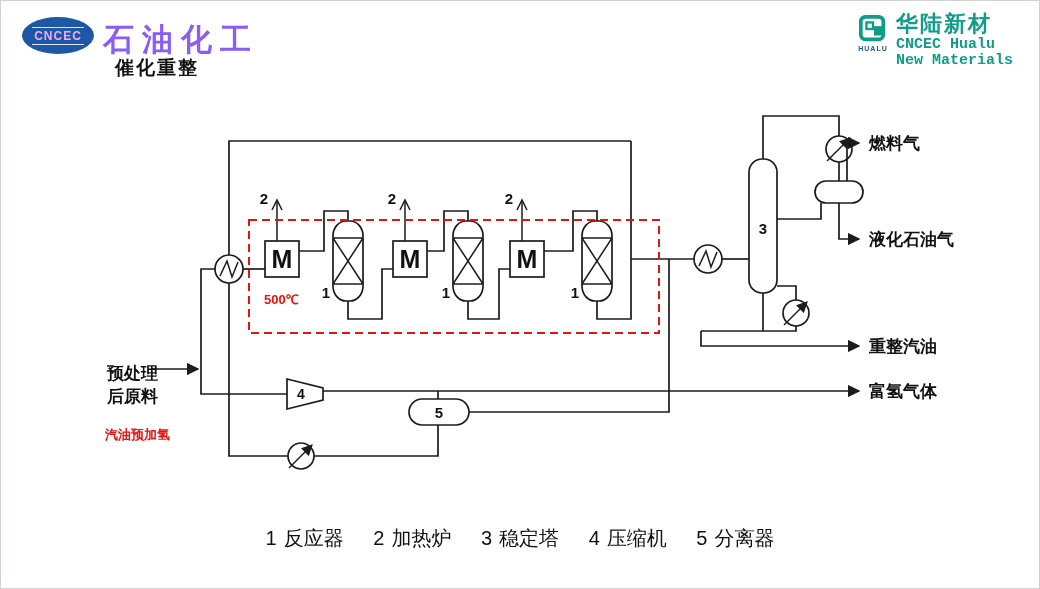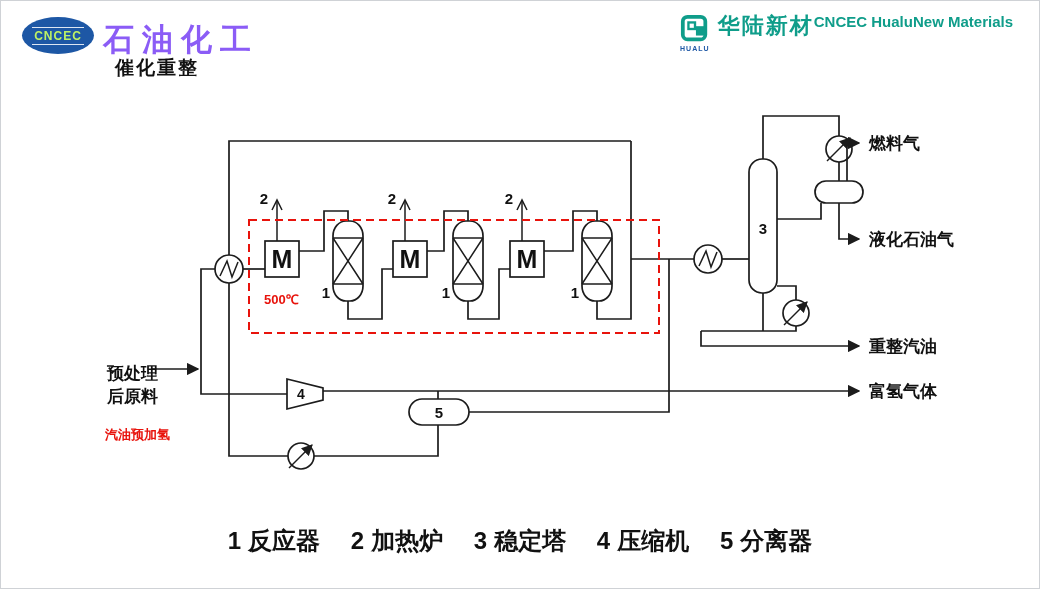--- a/index.html
+++ b/index.html
@@ -7,40 +7,40 @@
     position:relative;width:1038px;height:587px;background:#fff;
     border:1px solid #cfd2d6;overflow:hidden;
     font-family:"Liberation Sans",sans-serif;color:#111;
   }
   
   .cncec-oval{
     position:absolute;left:21px;top:16px;width:72px;height:37px;
     background:#1d57a5;border-radius:50%;
     display:flex;align-items:center;justify-content:center;
   }
-  .cncec-oval .txt{color:#bef264;font-size:12px;font-weight:bold;letter-spacing:1px;
+  .cncec-oval .txt{color:#f0abfc;font-size:12px;font-weight:bold;letter-spacing:1px;
     border-top:1px solid rgba(255,255,255,.85);border-bottom:1px solid rgba(255,255,255,.85);
     padding:1px 2px;}
   .brand{
     position:absolute;left:102px;top:18px;
     font-family:"DejaVu Serif",serif;font-weight:bold;
     font-size:31px;color:#8b5cf6;letter-spacing:8px;white-space:nowrap;
   }
   .hualu{position:absolute;right:26px;top:13px;display:flex;gap:7px;align-items:flex-start;}
   .hualu-icon{width:32px;height:38px;display:flex;flex-direction:column;align-items:center;}
   .hualu-icon .wordmark{font-size:7px;font-weight:bold;color:#1d57a5;letter-spacing:1px;margin-top:1px;}
-  .hualu-text{display:flex;flex-direction:row;line-height:1.05;}
+  .hualu-text{display:flex;flex-direction:column;line-height:1.05;font-family:Liberation Mono, monospace;}
   .hualu-name{font-size:22px;font-weight:bold;color:#0f9d8a;letter-spacing:2px;white-space:nowrap;}
   .hualu-sub{font-size:15px;font-weight:bold;color:#0f9d8a;white-space:nowrap;}
   
   .page-title{position:absolute;left:114px;top:54px;font-size:19px;font-weight:bold;letter-spacing:2px;}
   .caption{position:absolute;left:0;right:0;top:489px;text-align:center;
     font-size:19px;font-weight:bold;letter-spacing:5px;}
   .legend{position:absolute;left:0;right:0;top:524px;text-align:center;
-    font-size:24px;font-weight:bold;white-space:nowrap;}
+    font-size:20px;font-weight:normal;white-space:nowrap;}
   .leg-item{margin:0 12px;}
   .leg-num{margin-right:7px;}
   
   svg.diagram{position:absolute;left:0;top:0;width:1038px;height:587px;}
   svg text{font-family:"Liberation Sans",sans-serif;fill:#111;}
   .ink{stroke:#1c1c1c;stroke-width:1.7;fill:none;}
   .ink-thin{stroke:#1c1c1c;stroke-width:1.5;fill:none;}
   .red-note{fill:#e8130c;font-weight:bold;}
 </style>
 </head>

